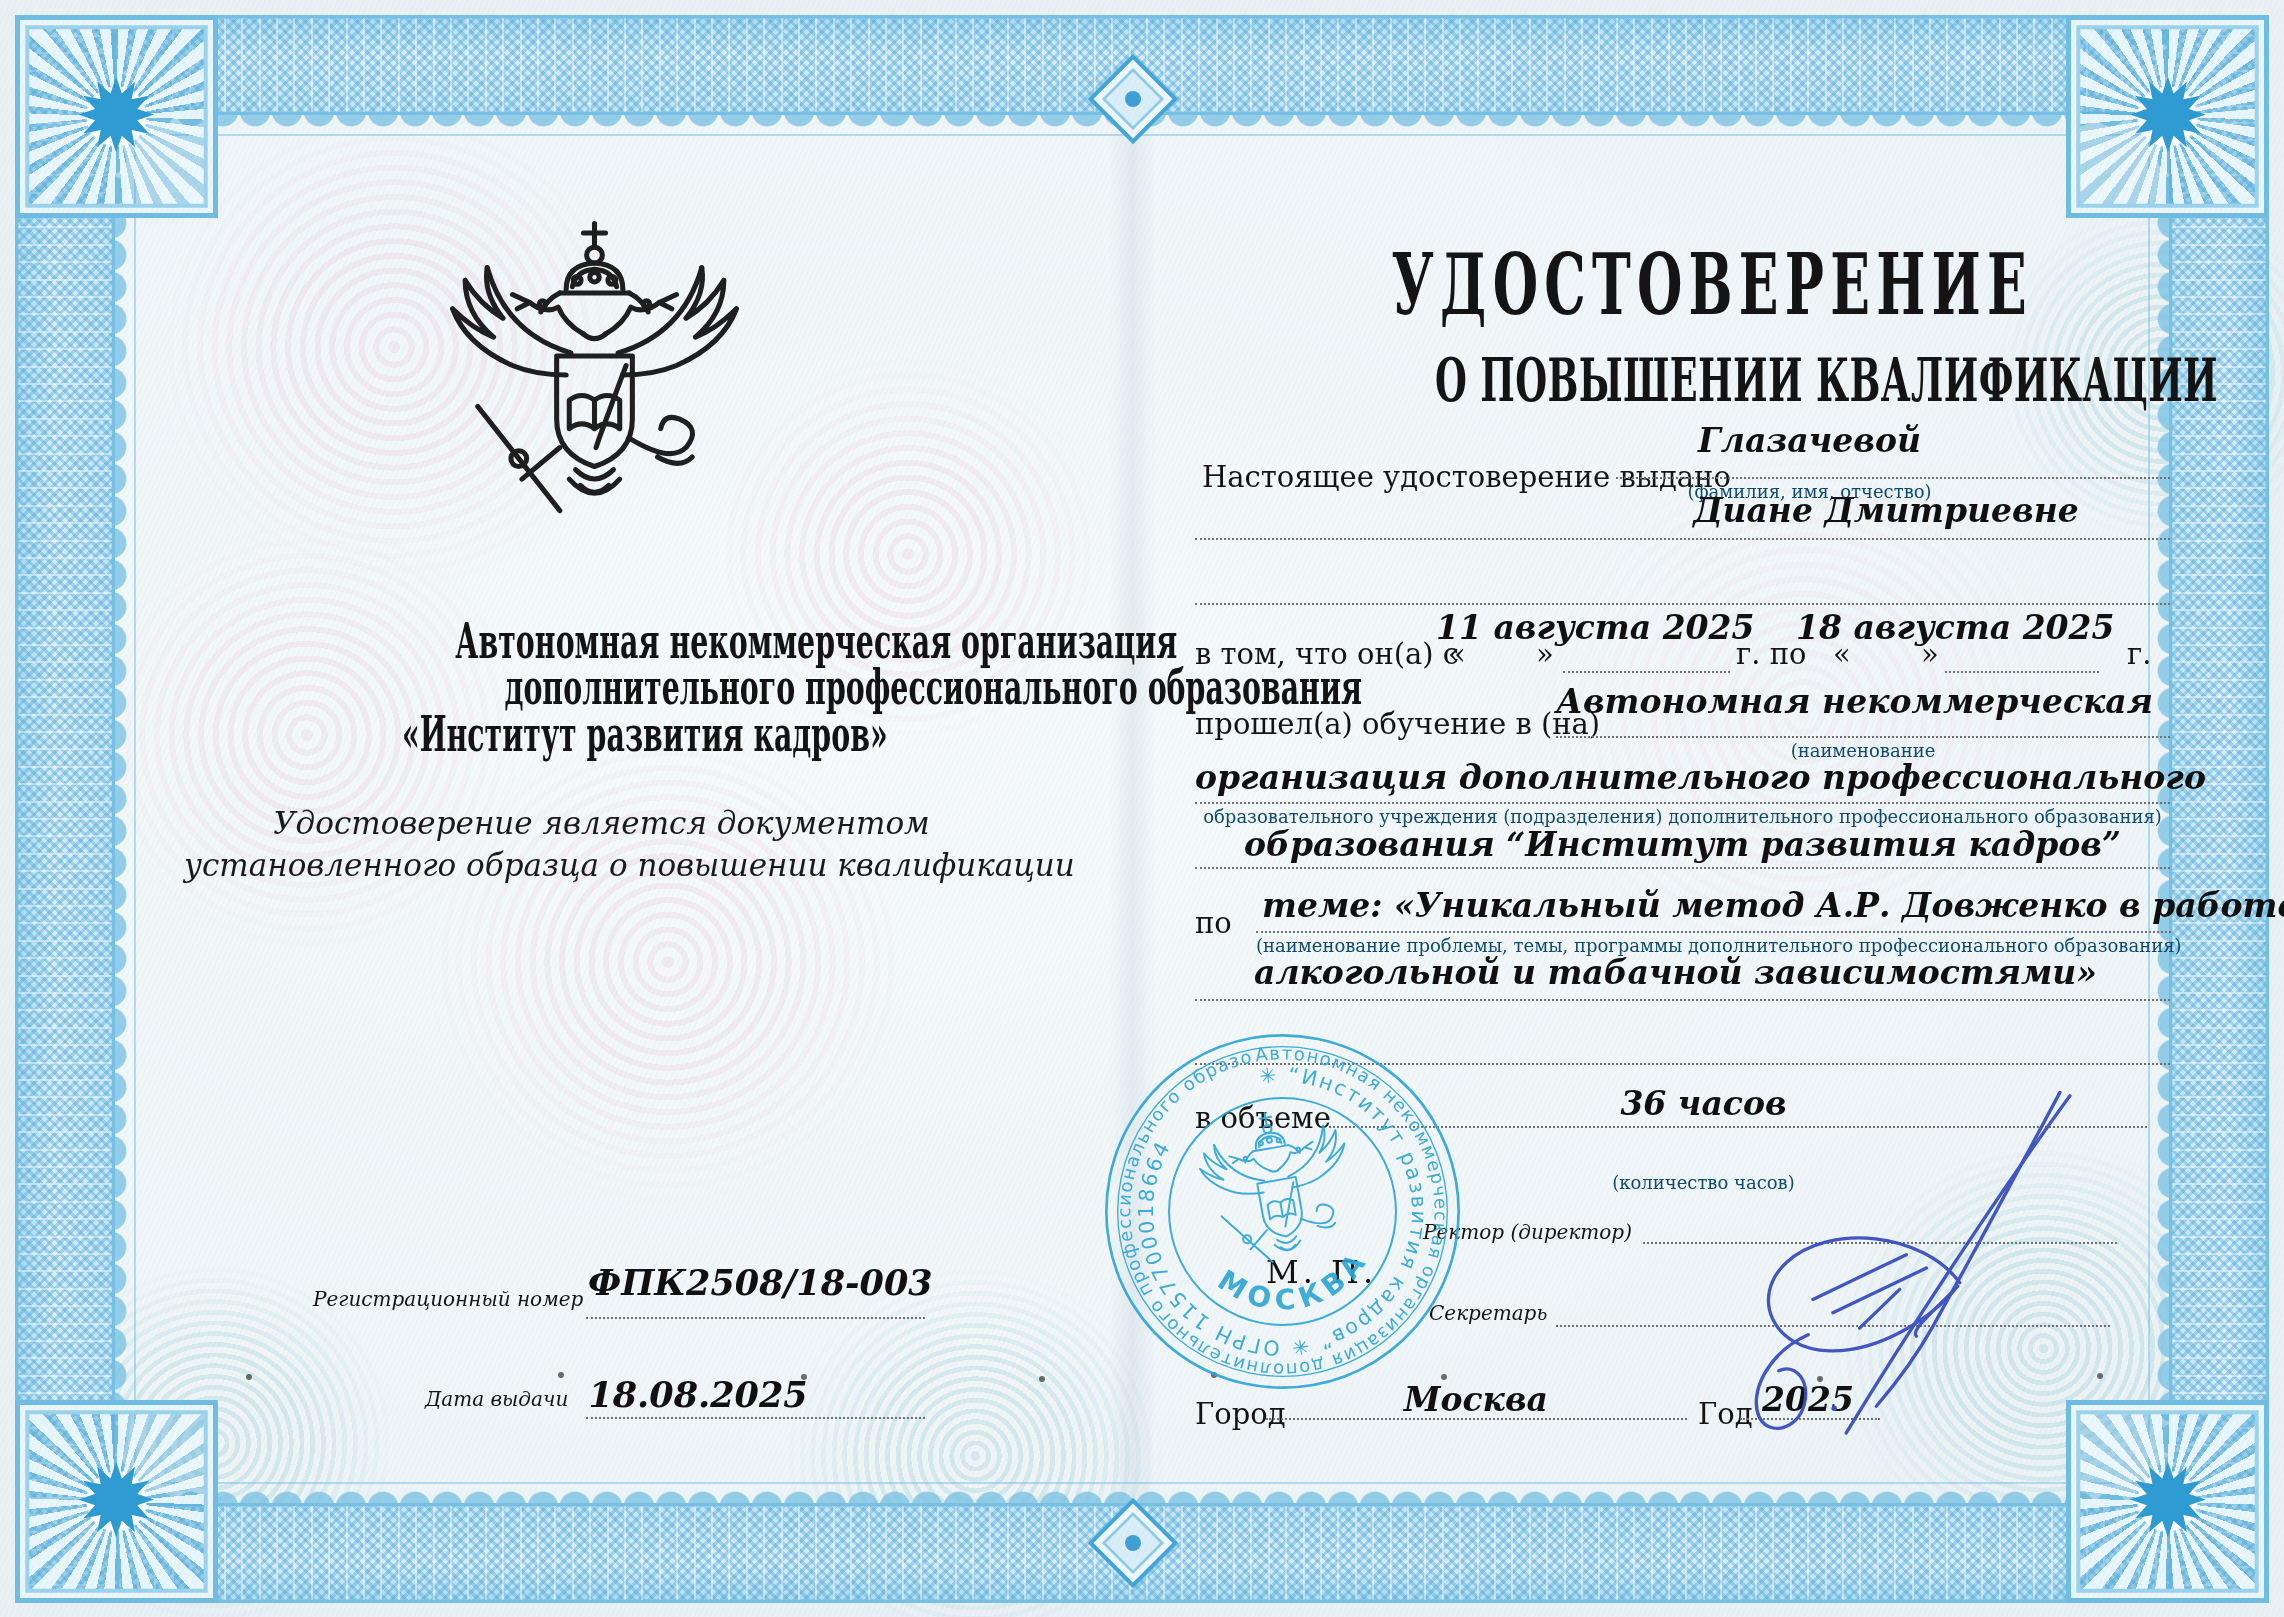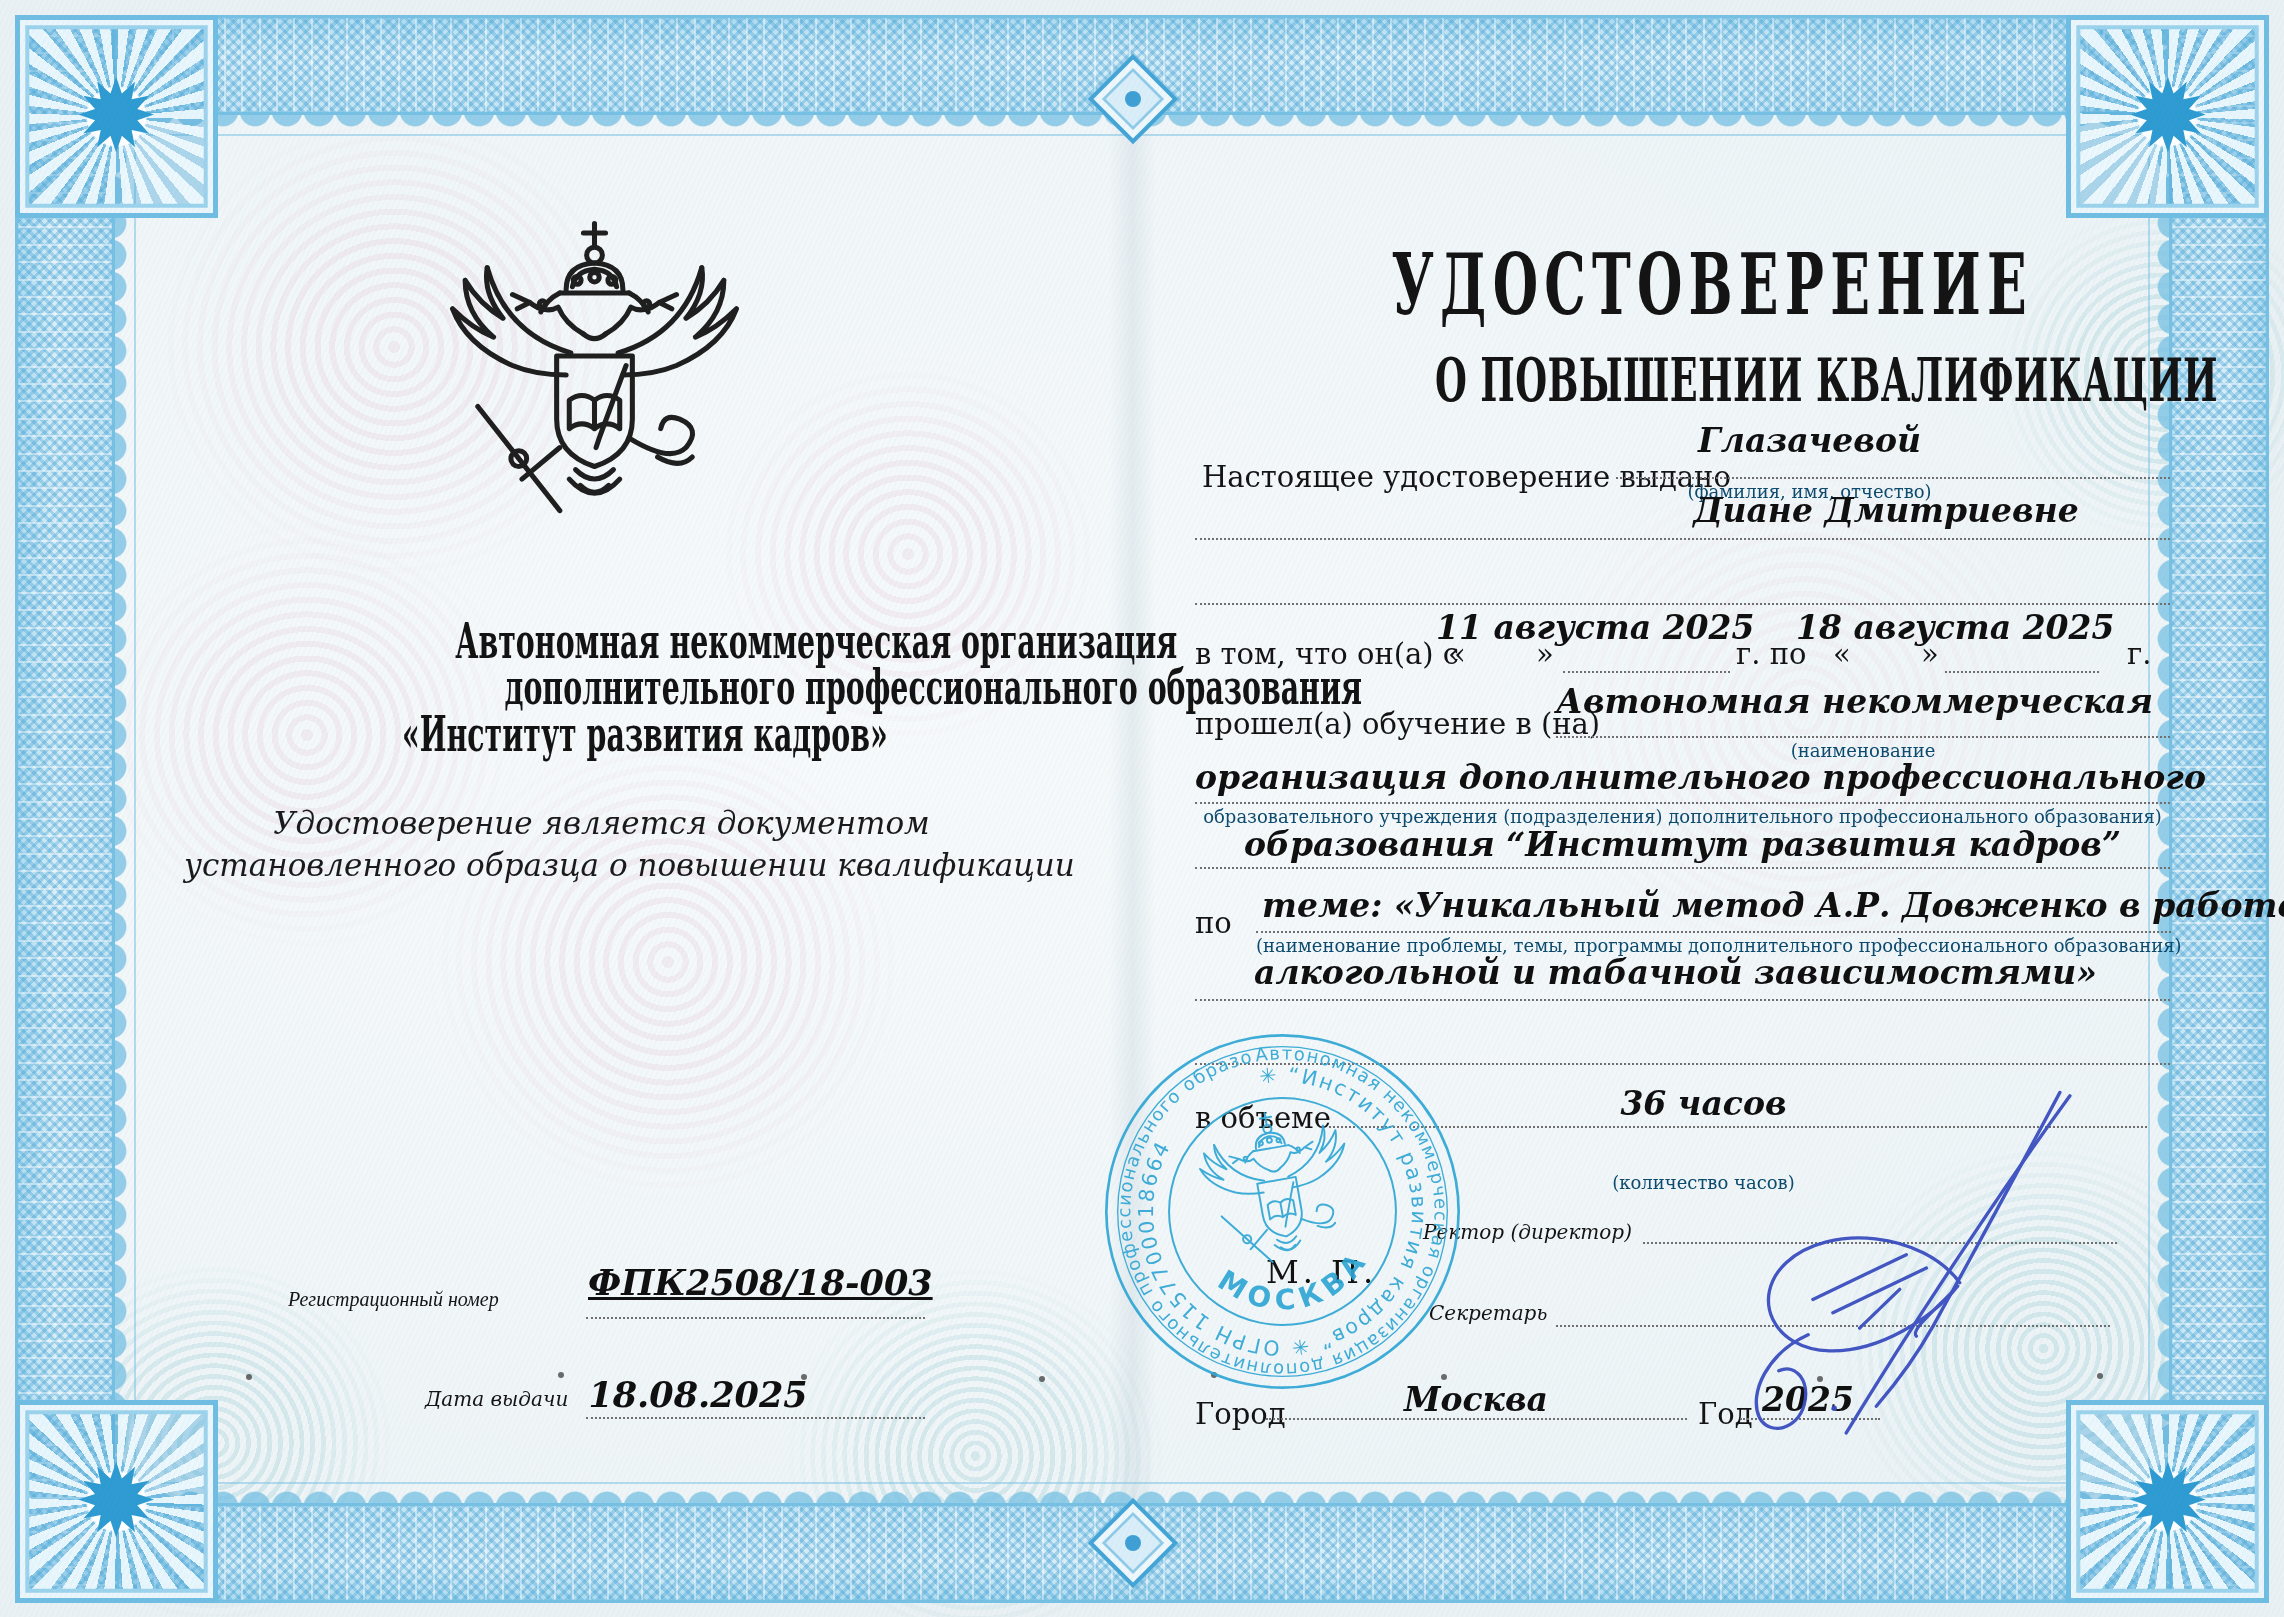--- a/index.html
+++ b/index.html
@@ -178,22 +178,22 @@
     <use href="#eagle-shape" stroke="#1f1f1f" stroke-width="3.2"></use>
   </svg>
 
   <div class="orgline" style="top:612px;"><span class="sx">Автономная некоммерческая организация</span></div>
   <div class="orgline" style="top:658px;"><span class="sx">дополнительного профессионального образования</span></div>
   <div class="orgline" style="top:705px;"><span class="sx">«Институт развития кадров»</span></div>
 
   <div class="noteline" style="top:805px;">Удостоверение является документом</div>
   <div class="noteline" style="top:847px;">установленного образца о повышении квалификации</div>
 
-  <div class="lbl lbl-it" style="left:288px;top:1288px;font-family:Liberation Serif, serif;">Регистрационный номер</div>
-  <div class="val" style="left:588px;width:341px;top:1264px;font-size:35px;text-decoration:underline;">ФПК2508/18-003</div>
+  <div class="lbl lbl-it" style="left:313px;top:1288px;">Регистрационный номер</div>
+  <div class="val" style="left:588px;width:341px;top:1264px;font-size:35px;">ФПК2508/18-003</div>
   <div class="dl" style="left:586px;width:339px;top:1317px;"></div>
 
   <div class="lbl lbl-it" style="left:425px;top:1388px;">Дата выдачи</div>
   <div class="val" style="left:588px;width:220px;top:1376px;font-size:35px;">18.08.2025</div>
   <div class="dl" style="left:586px;width:339px;top:1417px;"></div>
 
   <div class="title-wrap"><span class="sx62 title-text">УДОСТОВЕРЕНИЕ</span></div>
   <div class="subtitle-wrap"><span class="sx62 subtitle-text">О ПОВЫШЕНИИ КВАЛИФИКАЦИИ</span></div>
 
   <div class="lbl" style="left:1202px;top:461px;">Настоящее удостоверение выдано</div>

